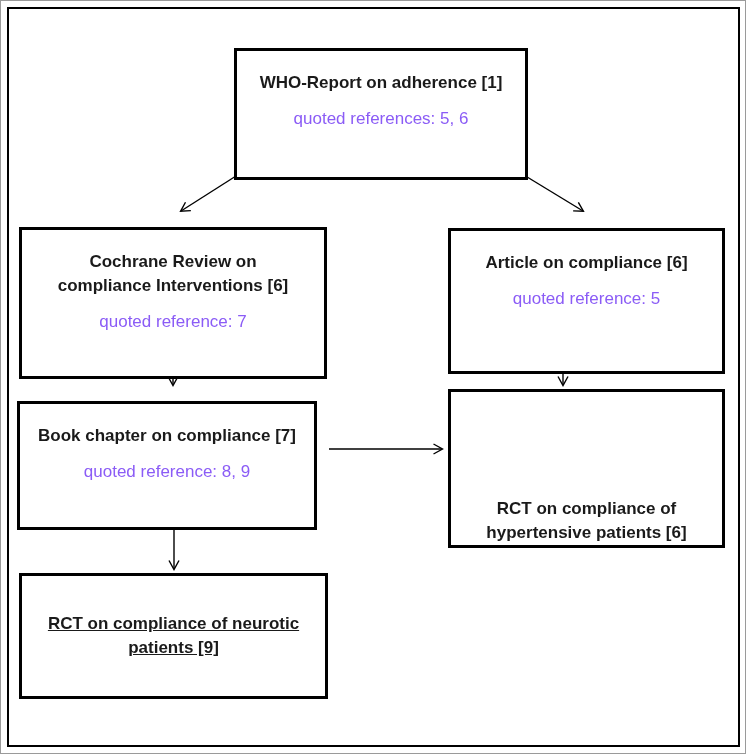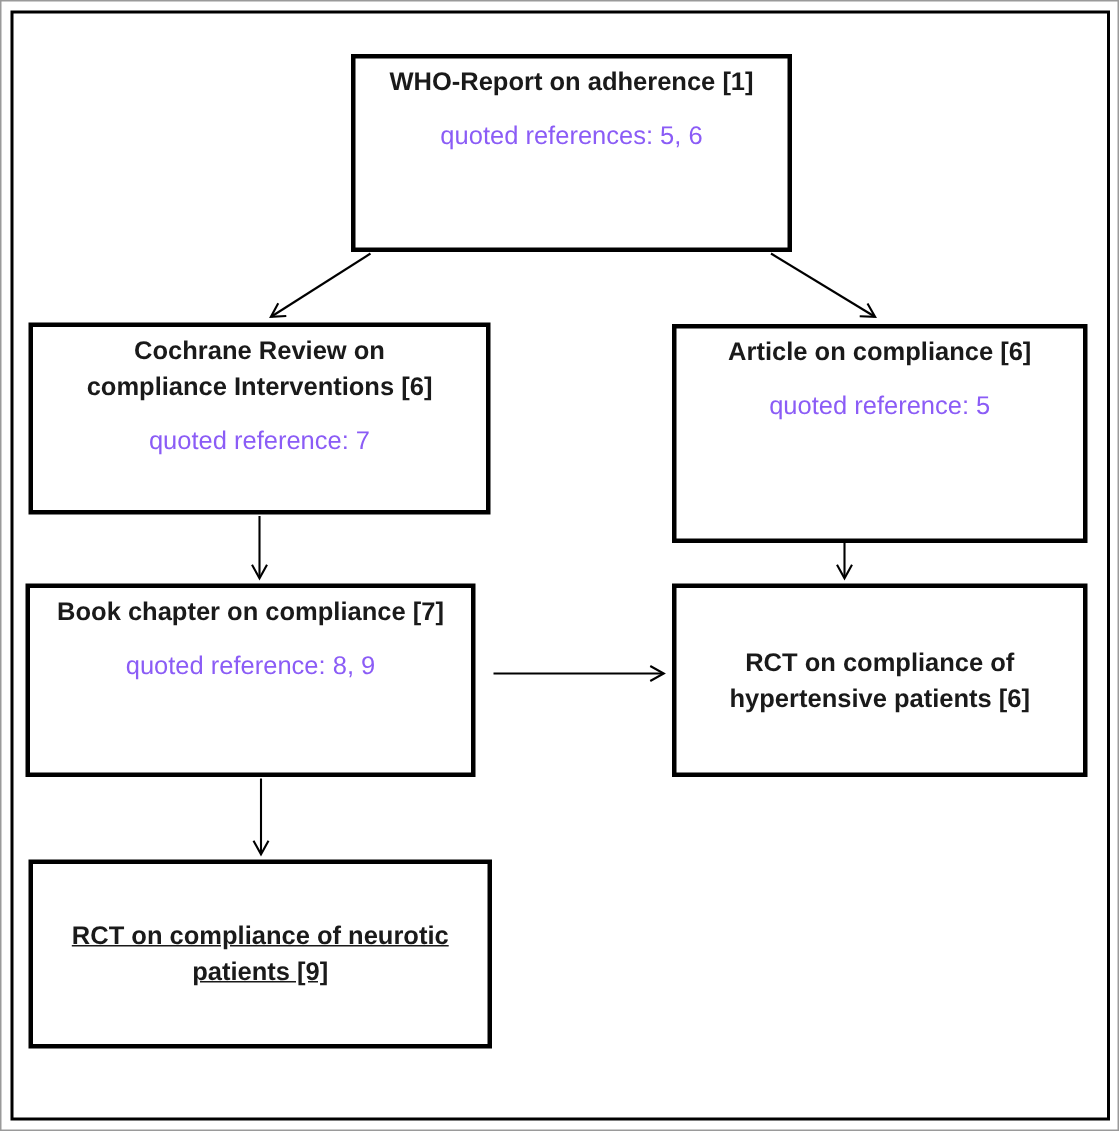--- a/index.html
+++ b/index.html
@@ -32,41 +32,41 @@
     border: 3px solid #000000;
     background: #ffffff;
     box-sizing: border-box;
     display: flex;
     flex-direction: column;
     align-items: center;
     text-align: center;
     padding: 0 8px;
     color: #1a1a1a;
   }
-  .node.top-flow { justify-content: flex-start; padding-top: 4px; }
+  .node.top-flow { justify-content: flex-start; padding-top: 20px; margin-top: 12px; }
   .node.centered { justify-content: center; }
   .node-title {
     font-weight: bold;
     font-size: 17px;
     line-height: 24px;
     color: #1a1a1a;
   }
   .node-title span { display: block; }
   .node-ref {
     font-size: 17px;
     line-height: 22px;
     margin-top: 13px;
     color: #8b5cf6;
   }
   
   #node-who        { left: 233px; top: 35px;  width: 294px; height: 132px; }
-  #node-cochrane   { left: 18px;  top: 214px; width: 308px; height: 128px; }
+  #node-cochrane   { left: 18px;  top: 214px; width: 308px; height: 152px; }
   #node-article    { left: 447px; top: 215px; width: 277px; height: 146px; }
   #node-book       { left: 16px;  top: 388px; width: 300px; height: 129px; }
-  #node-rct-hyper  { left: 447px; top: 388px; width: 277px; height: 129px; }
+  #node-rct-hyper  { left: 447px; top: 388px; width: 277px; height: 159px; justify-content: flex-end; }
   #node-rct-neuro  { left: 18px;  top: 572px; width: 309px; height: 126px; text-decoration: underline; }
 </style>
 </head>
 <body>
 
 <div class="canvas">
 
   <div class="frame"></div>
 
   <svg class="arrows" width="746" height="754" viewBox="0 0 746 754" xmlns="http://www.w3.org/2000/svg">

